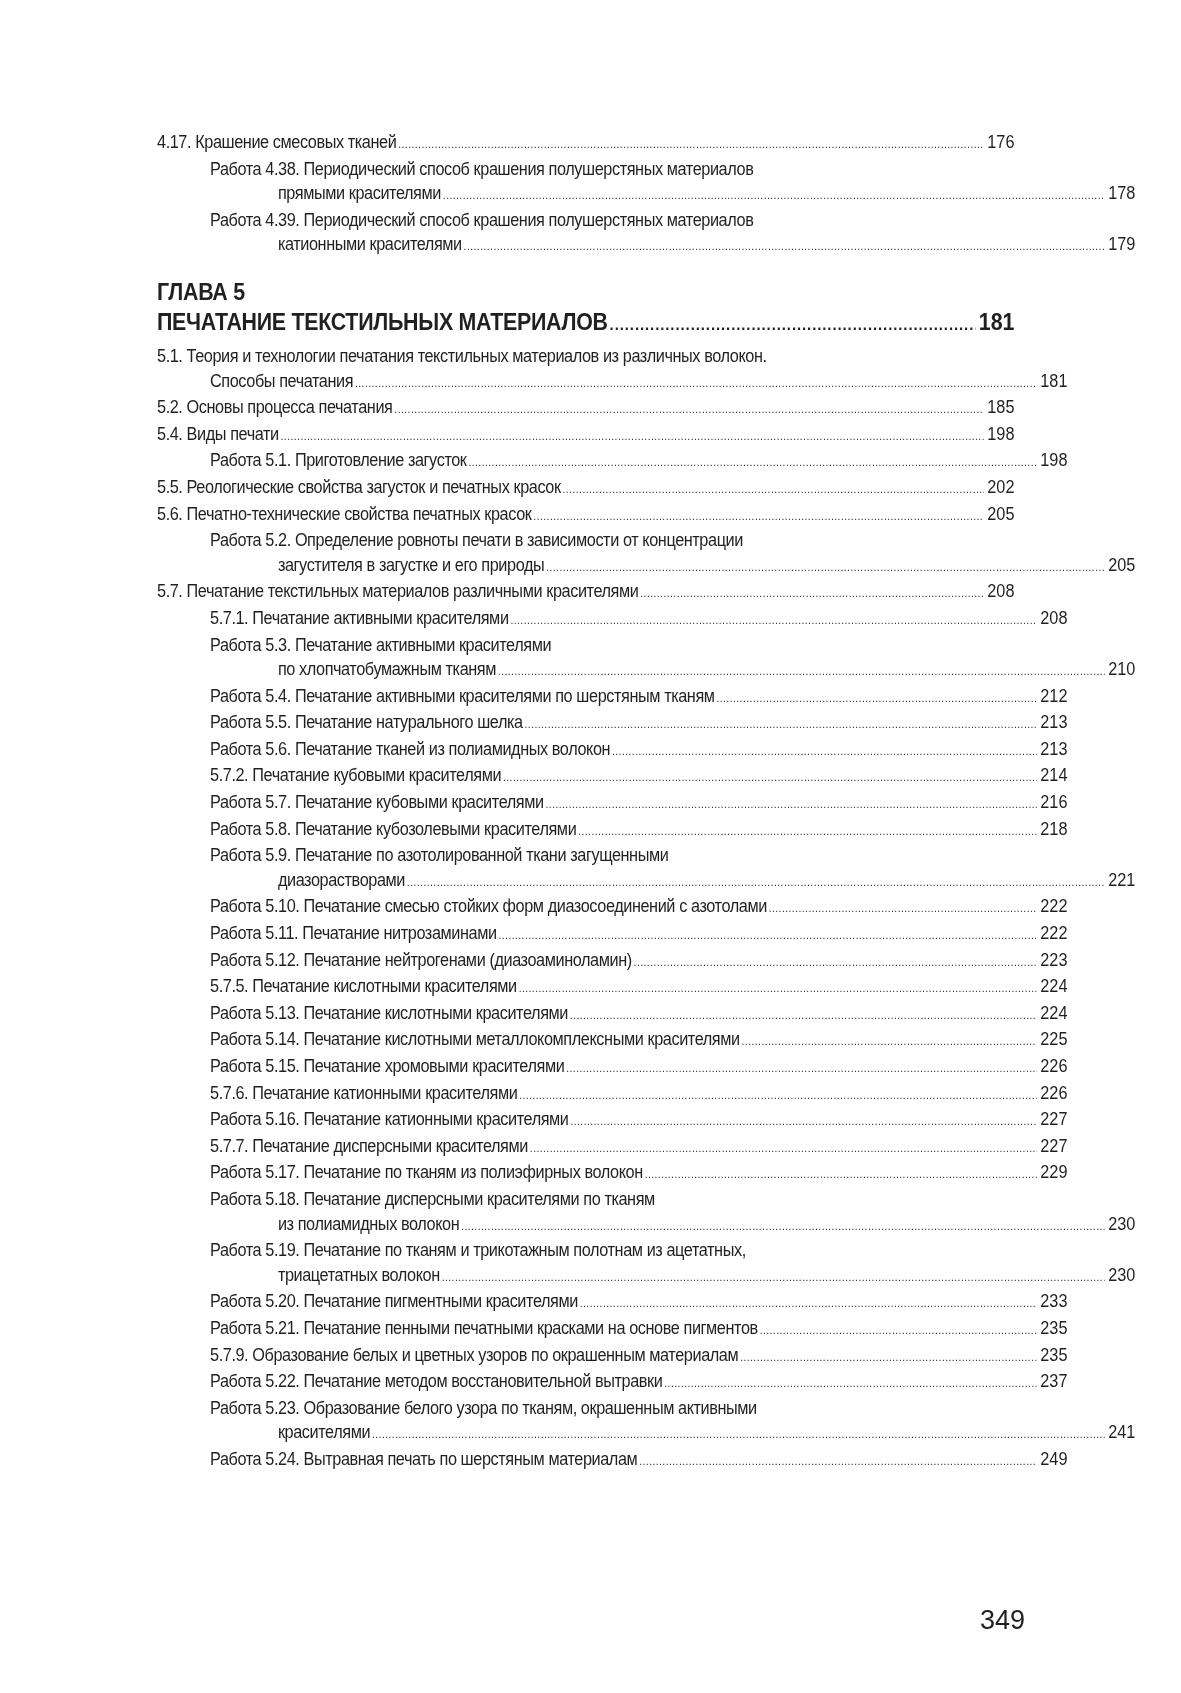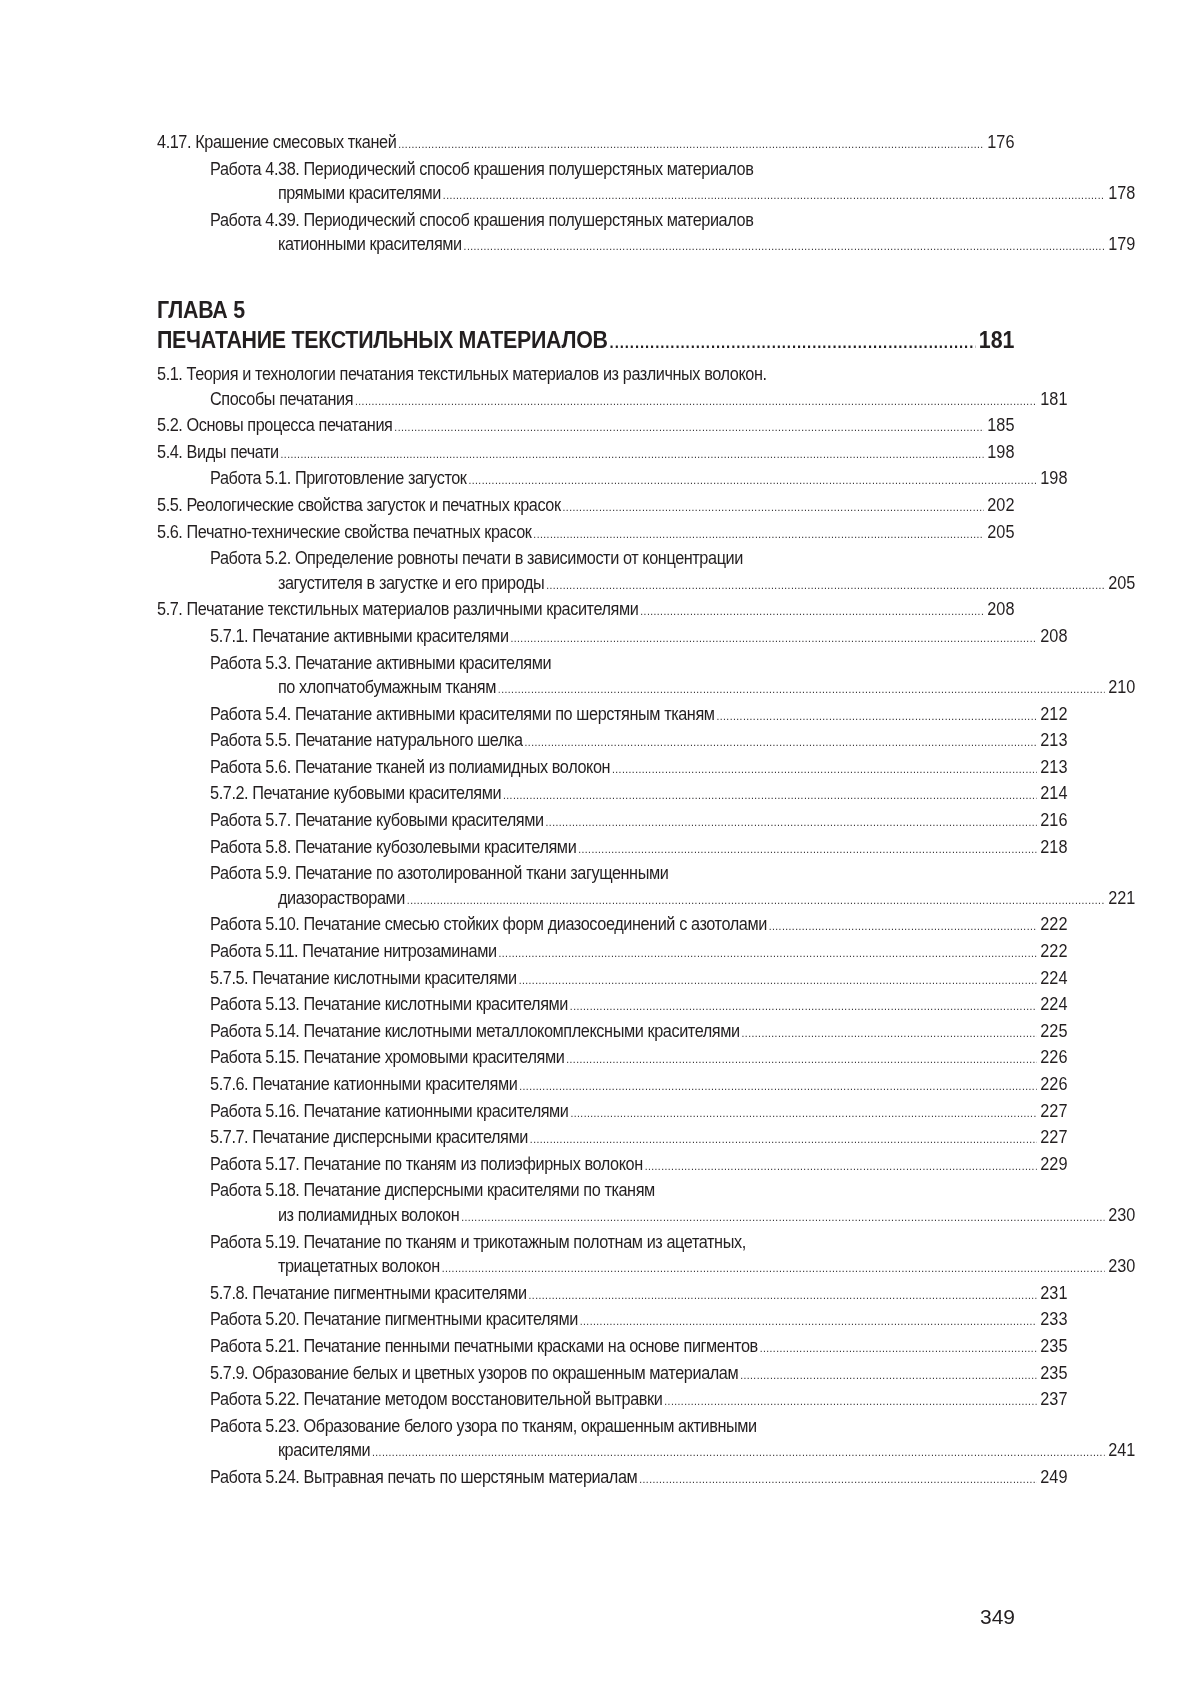--- a/index.html
+++ b/index.html
@@ -8,25 +8,25 @@
     .page { position: absolute; left: 157px; top: 130px; width: 858px; }
     .row { display: flex; align-items: baseline; font-size: 17.5px; line-height: 24.6px;
            letter-spacing: -0.45px; white-space: nowrap; transform: scaleX(0.93); transform-origin: left; width: 922px; }
     .row.l0 { padding-left: 0; }
     .row.l1 { padding-left: 57px; }
     .row.l2 { padding-left: 130px; }
     .row .title { flex: 0 0 auto; }
     .row .dots { flex: 1 1 auto; overflow: hidden; margin: 0 4px 0 2px; font-size: 11px; letter-spacing: 0.5px; color: #231f20; }
     .row .dots::before { content: "...................................................................................................................................................................................................................................................................."; }
     .row .pg { flex: 0 0 auto; text-align: right; letter-spacing: 0; }
-    .chapter { margin-top: 36px; margin-bottom: 4px; }
+    .chapter { margin-top: 18px; margin-bottom: 4px; }
     .chapter .label { font-weight: bold; font-size: 23px; line-height: 30px; letter-spacing: -0.3px; transform: scaleX(0.93); transform-origin: left; }
     .chapter .row { font-weight: bold; font-size: 23px; line-height: 30px; letter-spacing: -0.3px; }
     .chapter .row .dots { font-size: 16px; font-weight: bold; letter-spacing: 1px; }
-    .folio { position: absolute; left: 980px; top: 1605px; font-size: 21px; color: #231f20; }
+    .folio { position: absolute; left: 980px; top: 1605px; font-size: 27px; color: #231f20; }
   </style>
 </head>
 <body>
 
 <div class="page">
   <div id="toc-before">
       <div>
         <div class="row l0">
           <span class="title">4.17. Крашение смесовых тканей</span>
           <span class="dots"></span>
@@ -205,20 +205,27 @@
       </div>
       <div>
         <div class="row l1">
           <span class="title">Работа 5.11. Печатание нитрозаминами</span>
           <span class="dots"></span>
           <span class="pg">222</span>
         </div>
       </div>
       <div>
         <div class="row l1">
+          <span class="title">Работа 5.12. Печатание нейтрогенами (диазоаминоламин)</span>
+          <span class="dots"></span>
+          <span class="pg">223</span>
+        </div>
+      </div>
+      <div>
+        <div class="row l1">
           <span class="title">5.7.5. Печатание кислотными красителями</span>
           <span class="dots"></span>
           <span class="pg">224</span>
         </div>
       </div>
       <div>
         <div class="row l1">
           <span class="title">Работа 5.13. Печатание кислотными красителями</span>
           <span class="dots"></span>
           <span class="pg">224</span>
@@ -277,27 +284,20 @@
         </div>
       </div>
       <div>
         <div class="row l1">
           <span class="title">Работа 5.19. Печатание по тканям и трикотажным полотнам из ацетатных,</span>
         </div>
         <div class="row l2">
           <span class="title">триацетатных волокон</span>
           <span class="dots"></span>
           <span class="pg">230</span>
-        </div>
-      </div>
-      <div>
-        <div class="row l1">
-          <span class="title">5.7.8. Печатание пигментными красителями</span>
-          <span class="dots"></span>
-          <span class="pg">231</span>
         </div>
       </div>
       <div>
         <div class="row l1">
           <span class="title">Работа 5.20. Печатание пигментными красителями</span>
           <span class="dots"></span>
           <span class="pg">233</span>
         </div>
       </div>
       <div>

